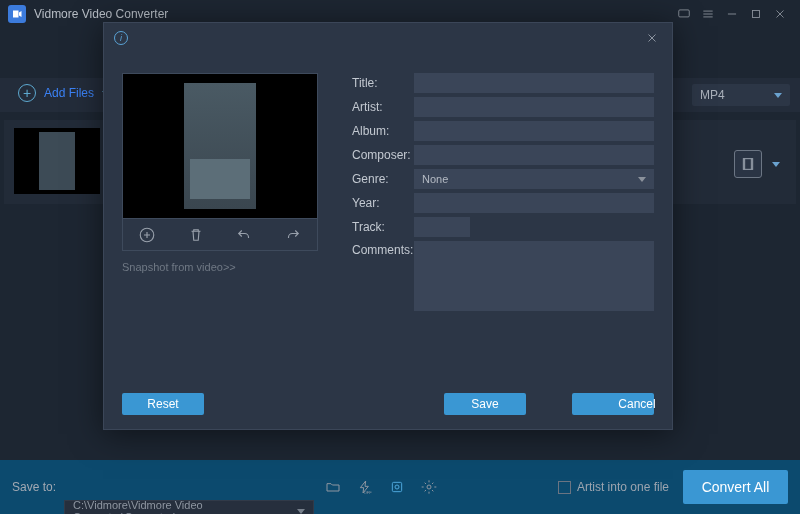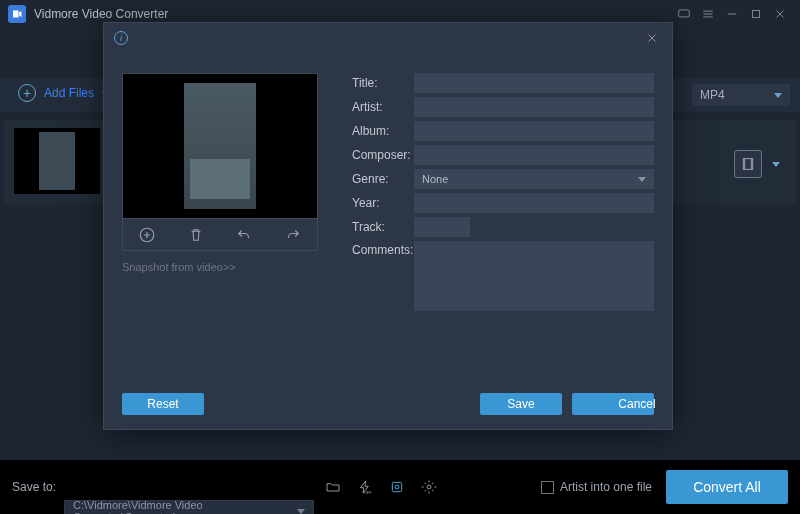--- a/index.html
+++ b/index.html
@@ -26,30 +26,30 @@
 
   
   .item-row { position: absolute; top: 120px; left: 4px; right: 4px; height: 84px; background: #222b38; }
   .item-thumb { position: absolute; top: 128px; left: 14px; width: 86px; height: 66px; background: #000; display:flex; align-items:center; justify-content:center; }
   .item-thumb .inner { width: 36px; height: 58px; background: #3d4b56; }
   .item-format { position: absolute; top: 150px; right: 20px; display:flex; align-items:center; gap:10px; }
   .item-format .badge { width:28px; height:28px; border:1px solid #6c7684; border-radius:3px; display:flex; align-items:center; justify-content:center; font-size:8px; color:#9aa2ad; background:#2a3444; }
   .item-format .caret { border-left: 4px solid transparent; border-right: 4px solid transparent; border-top: 5px solid #6aa2cf; }
 
   
-  .bottombar { position: absolute; left: 0; right: 0; bottom: 0; height: 54px; background: #000000; display: flex; align-items: center; padding: 0 12px; }
+  .bottombar { position: absolute; left: 0; right: 0; bottom: 0; height: 54px; background: #0c4a6e; display: flex; align-items: center; padding: 0 12px; }
   .bottombar .lbl { color: #a2a9b3; font-size: 12px; margin-right: 8px; }
   .pathbox { width: 250px; height: 22px; background: #262f3d; border: 1px solid #313a48; display: flex; align-items: center; padding: 0 8px; color: #8e96a1; font-size: 11px; justify-content: space-between; margin-top: 48px; }
   .pathbox .caret { border-left: 4px solid transparent; border-right: 4px solid transparent; border-top: 5px solid #77808c; margin-left:8px;}
   .iconbtn { width: 26px; height: 22px; display: flex; align-items: center; justify-content: center; margin-left: 6px; color:#8e96a1; }
   .iconbtn svg { width: 16px; height: 16px; }
   .iconbtn.accent { color:#4ea8dc; }
   .mergewrap { display:flex; align-items:center; margin-left:auto; margin-right:14px; color:#9ca4af; font-size:12px; }
   .mergewrap .chk { width:13px; height:13px; border:1px solid #6b7482; margin-right:6px; }
-  .convertbtn { width: 122px; height: 34px; background: #3a97d3; color: #fff; display:flex; align-items:center; justify-content:center; font-size:14px; border-radius:2px; }
+  .convertbtn { width: 105px; height: 34px; background: #3a97d3; color: #fff; display:flex; align-items:center; justify-content:center; font-size:14px; border-radius:2px; }
 
   
   .modal { position: absolute; top: 22px; left: 103px; width: 570px; height: 408px; background: #2c3646; border: 1px solid #3b4658; box-shadow: 0 4px 30px rgba(0,0,0,0.5); }
   .modal-title { height: 30px; display:flex; align-items:center; padding: 0 10px; color:#aeb5bf; font-size:12px; }
   .modal-title .info { width:14px; height:14px; border:1px solid #5aa3d6; border-radius:50%; display:flex; align-items:center; justify-content:center; color:#5aa3d6; font-size:9px; font-style:italic; margin-right:8px;}
   .modal-title .close { margin-left:auto; width:20px; height:20px; display:flex; align-items:center; justify-content:center; color:#9aa2ad; }
   .modal-body { position:absolute; top:40px; left:0; right:0; bottom:50px; padding: 10px 18px; display:flex; }
 
   .left-col { width: 200px; }
   .preview { width: 196px; height: 146px; background:#000; border:1px solid #3e4a5c; display:flex; align-items:center; justify-content:center; }
@@ -64,21 +64,21 @@
   .field { display:flex; align-items:center; margin-bottom:4px; }
   .field label { width: 62px; font-size:12px; color:#c3c9d1; }
   .field .inp { flex:1; height:20px; background:#3a4558; border:none; }
   .field .sel { flex:1; height:20px; background:#3a4558; display:flex; align-items:center; padding:0 8px; color:#b4bac3; font-size:11px; justify-content:space-between; }
   .field .sel .caret { border-left:4px solid transparent; border-right:4px solid transparent; border-top:5px solid #8b929c;}
   .field.track .inp { width: 56px; flex:none; }
   .field.comments { align-items:flex-start; }
   .field.comments label { padding-top:2px; }
   .field.comments .inp { height:70px; }
 
-  .modal-footer { position:absolute; left:0; right:0; bottom:0; height:50px; display:flex; align-items:center; padding:0 18px; }
+  .modal-footer { position:absolute; left:0; right:0; bottom:0; height:50px; display:flex; align-items:center; padding:0 18px;gap:36px; }
   .mbtn { width:82px; height:22px; background:#3a97d3; color:#fff; display:flex; align-items:center; justify-content:center; font-size:12px; border-radius:2px; cursor:pointer; }
   .mbtn + .mbtn { margin-left:10px;padding-left:48px; }
   .modal-footer .spacer { flex:1; }
 
 </style>
 </head>
 <body>
 
 <div class="titlebar">
   <div class="logo">

